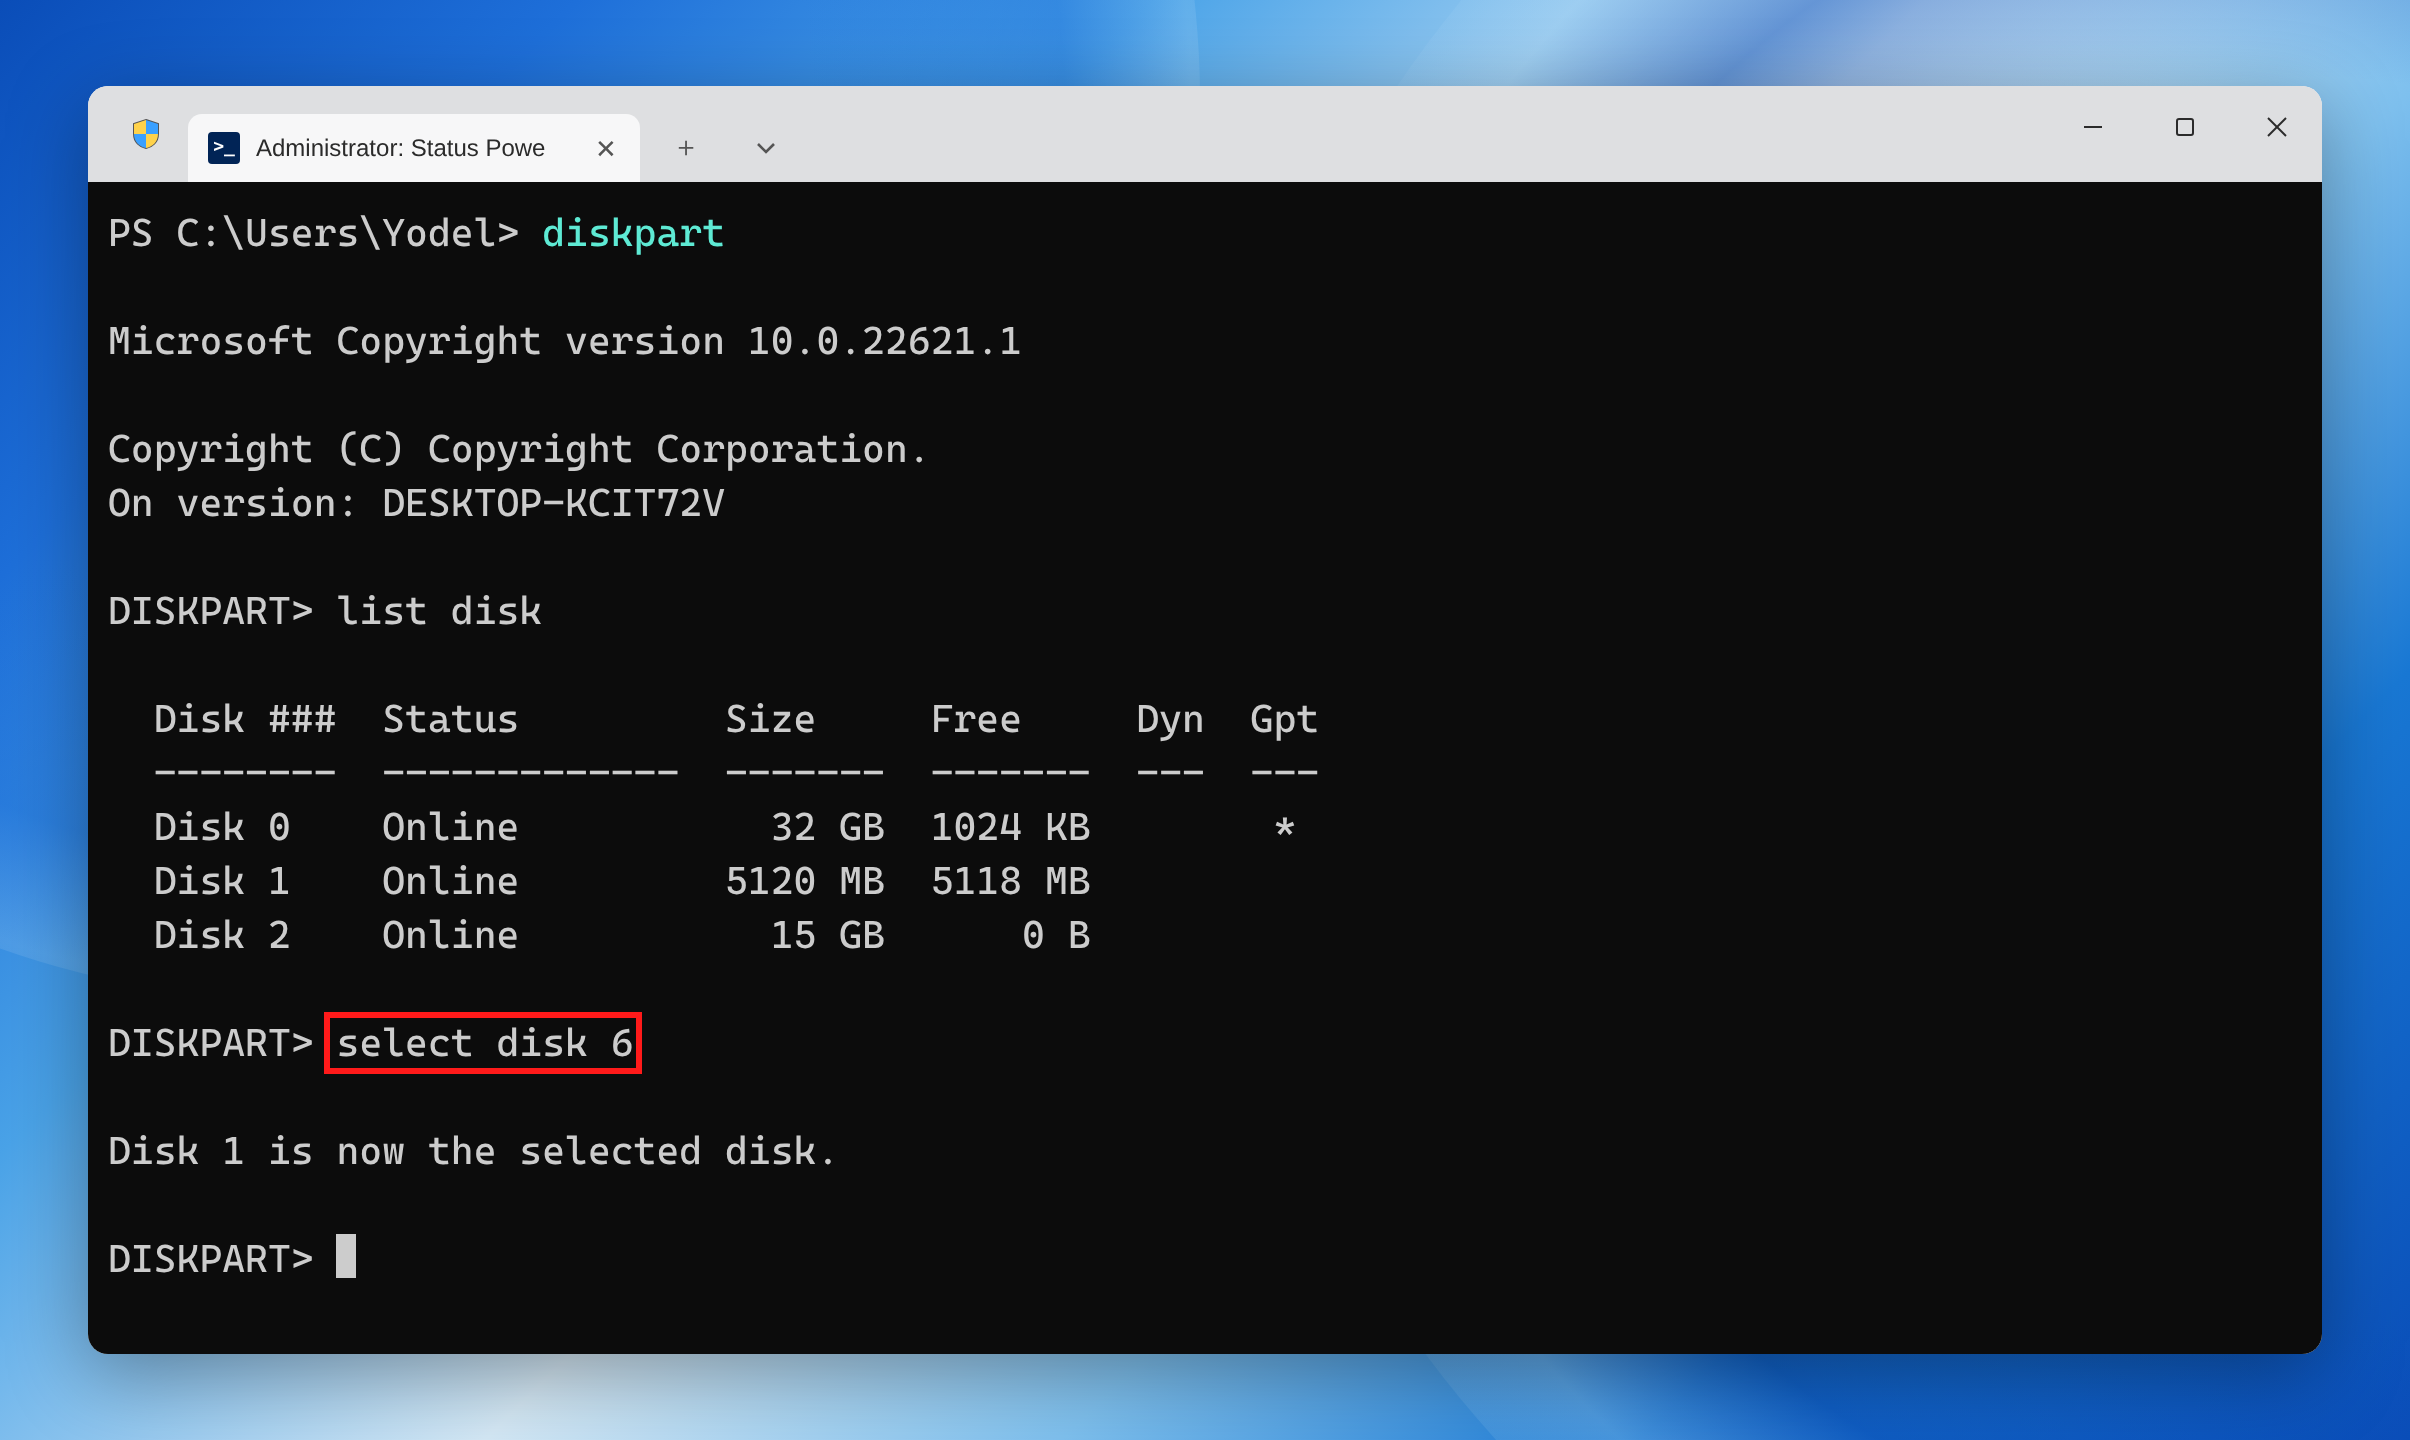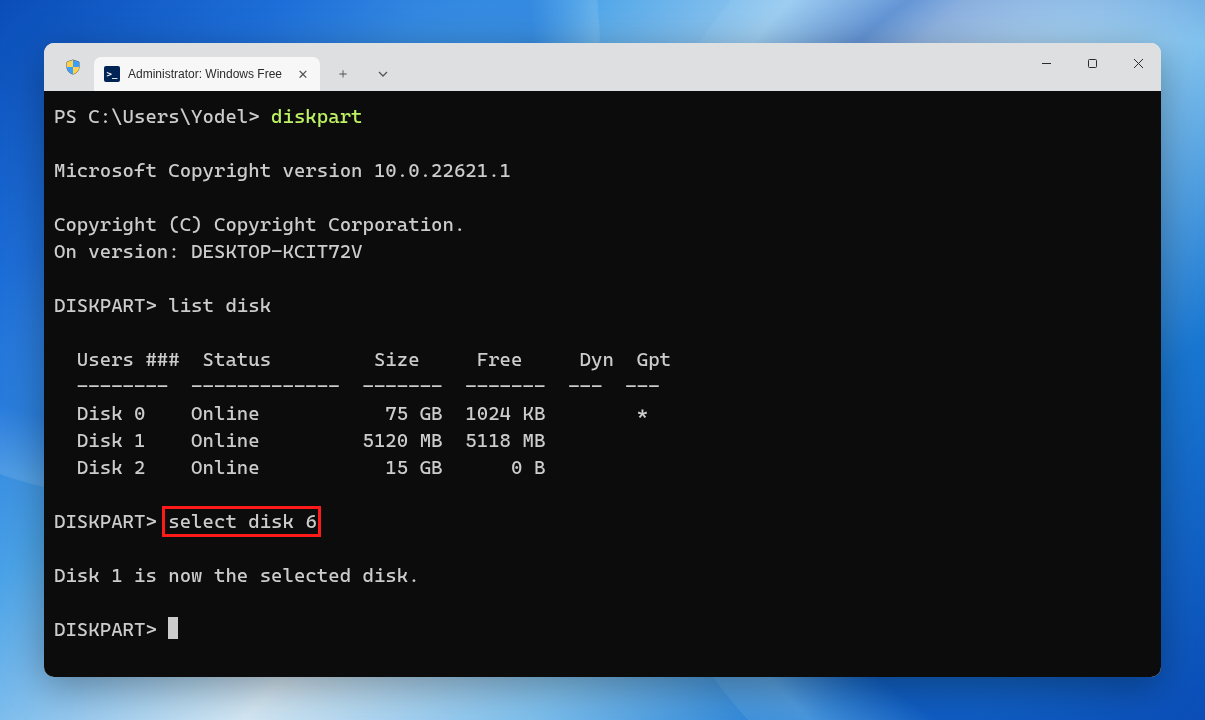--- a/index.html
+++ b/index.html
@@ -100,21 +100,21 @@
     background: #0c0c0c;
     color: #cccccc;
     font-family: "Cascadia Mono", Consolas, "Courier New", monospace;
     font-size: 19.5px;
     line-height: 27px;
     padding: 12px 10px 10px 10px;
     white-space: pre;
     overflow: hidden;
     position: relative;
   }
-  .yellow { color: #bef264; }
+  .yellow { color: #5eead4; }
   .highlight-box {
     position: absolute;
     border: 3px solid #ff1a1a;
     background: transparent;
     pointer-events: none;
   }
   .cursor {
     display: inline-block;
     width: 10px;
     height: 22px;
@@ -146,21 +146,21 @@
         <svg width="16" height="16" viewBox="0 0 16 16">
           <path d="M8 1 L14 3 V8 C14 12 11 14.5 8 15 C5 14.5 2 12 2 8 V3 Z" fill="none" stroke="#555" stroke-width="1"></path>
           <path d="M8 1 L14 3 V8 L8 8 Z" fill="#3aa0ff"></path>
           <path d="M8 1 L2 3 V8 L8 8 Z" fill="#ffd24a"></path>
           <path d="M8 8 L14 8 C14 12 11 14.5 8 15 Z" fill="#ffd24a"></path>
           <path d="M8 8 L2 8 C2 12 5 14.5 8 15 Z" fill="#3aa0ff"></path>
         </svg>
       </div>
       <div class="tab">
         <div class="ps-icon">&gt;_</div>
-        <span class="tab-title">Administrator: Windows Free</span>
+        <span class="tab-title">Administrator: Status Powe</span>
         <div class="tab-close">✕</div>
       </div>
       <div class="newtab-btn">＋</div>
       <div class="dropdown-btn">
         <svg width="10" height="6" viewBox="0 0 10 6">
             <path d="M1 1 L5 5 L9 1" stroke="#555" stroke-width="1.3" fill="none"></path>
           </svg>
       </div>
     </div>
     <div class="win-controls">
@@ -185,23 +185,23 @@
 
   <div class="terminal"><span>PS C:\Users\Yodel&gt; </span><span class="yellow">diskpart</span>
 <span></span>
 <span>Microsoft Copyright version 10.0.22621.1</span>
 <span></span>
 <span>Copyright (C) Copyright Corporation.</span>
 <span>On version: DESKTOP-KCIT72V</span>
 <span></span>
 <span>DISKPART&gt; list disk</span>
 <span></span>
-<span>  Users ###  Status         Size     Free     Dyn  Gpt</span>
+<span>  Disk ###  Status         Size     Free     Dyn  Gpt</span>
 <span>  --------  -------------  -------  -------  ---  ---</span>
-<span>  Disk 0    Online           75 GB  1024 KB        *</span>
+<span>  Disk 0    Online           32 GB  1024 KB        *</span>
 <span>  Disk 1    Online         5120 MB  5118 MB</span>
 <span>  Disk 2    Online           15 GB      0 B</span>
 <span></span>
 <span>DISKPART&gt; </span><span id="sel-cmd">select disk 6</span>
 <span></span>
 <span>Disk 1 is now the selected disk.</span>
 <span></span>
 <span>DISKPART&gt; </span><span class="cursor"></span>
   <div id="hl" class="highlight-box" style="left: 118.266px; top: 415px; width: 158.547px; height: 31px;"></div>
   </div>

